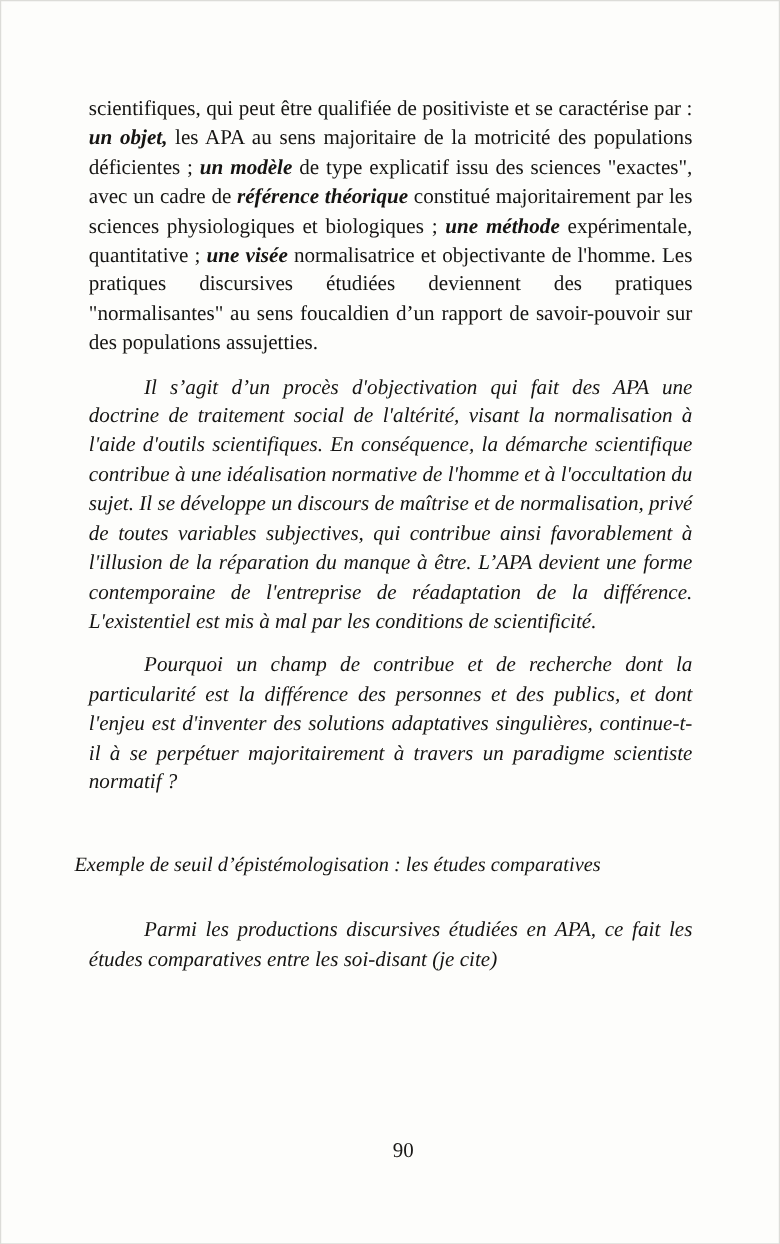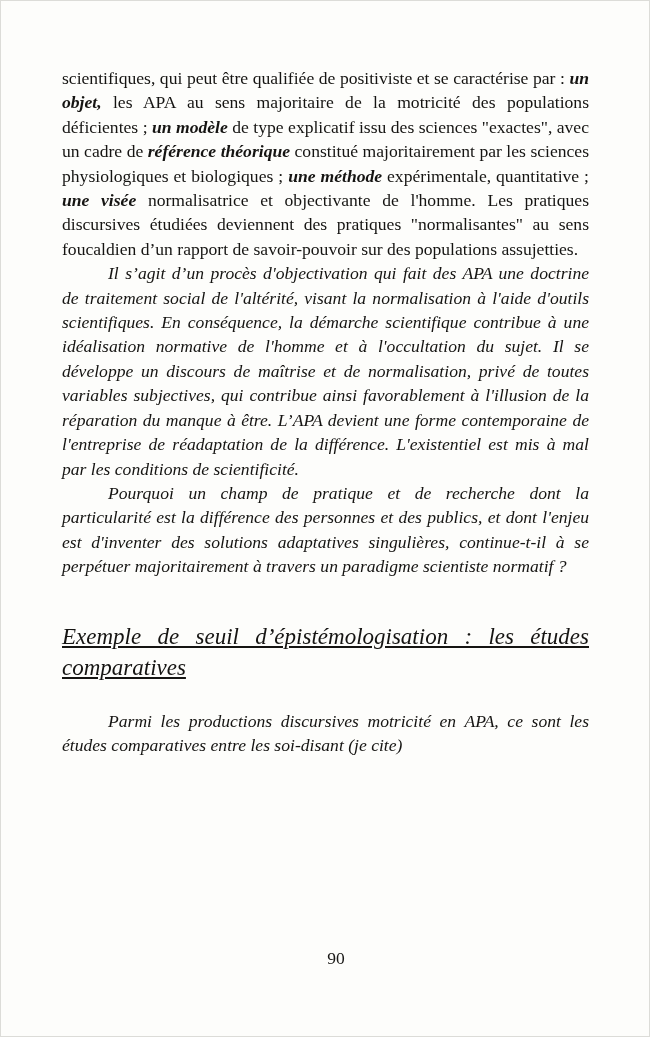--- a/index.html
+++ b/index.html
@@ -14,38 +14,37 @@
     margin: 0 auto;
     background: #fdfdfb;
     box-shadow: inset 0 0 0 1px #dcdcd8;
     box-sizing: border-box;
     padding: 66px 61px 0 62px;
     font-family: "Liberation Serif", "DejaVu Serif", serif;
     color: #151412;
     overflow: hidden;
   }
   .page-body p {
-    margin: 0;
+    margin: 12px;
     font-size: 17.6px;
     line-height: 24.4px;
     text-align: justify;
     text-justify: inter-word;
   }
   .page-body p.indent {
     text-indent: 46px;
     font-style: italic;
   }
   .page-body h2.heading {
     margin: 42px 0 26px 0;
-    font-size: 23px;
+    font-size: 17px;
     line-height: 31px;
     font-weight: normal;
     font-style: italic;
     text-align: justify;
-    text-decoration: underline;
   }
   .bold-italic {
     font-weight: bold;
     font-style: italic;
   }
   .page-number {
     position: absolute;
     left: 0;
     right: 0;
     bottom: 68px;
@@ -55,18 +54,18 @@
     padding-left: 22px;
   }
 </style>
 </head>
 <body>
 
 <div class="page">
   <div class="page-body" id="page-body">
       <p><span>scientifiques, qui peut être qualifiée de positiviste et se caractérise par : </span><span class="bold-italic">un objet,</span><span> les APA au sens majoritaire de la motricité des populations déficientes ; </span><span class="bold-italic">un modèle</span><span> de type explicatif issu des sciences "exactes", avec un cadre de </span><span class="bold-italic">référence théorique</span><span> constitué majoritairement par les sciences physiologiques et biologiques ; </span><span class="bold-italic">une méthode</span><span> expérimentale, quantitative ; </span><span class="bold-italic">une visée</span><span> normalisatrice et objectivante de l'homme. Les pratiques discursives étudiées deviennent des pratiques "normalisantes" au sens foucaldien d’un rapport de savoir-pouvoir sur des populations assujetties.</span></p>
       <p class="indent"><span>Il s’agit d’un procès d'objectivation qui fait des APA une doctrine de traitement social de l'altérité, visant la normalisation à l'aide d'outils scientifiques. En conséquence, la démarche scientifique contribue à une idéalisation normative de l'homme et à l'occultation du sujet. Il se développe un discours de maîtrise et de normalisation, privé de toutes variables subjectives, qui contribue ainsi favorablement à l'illusion de la réparation du manque à être. L’APA devient une forme contemporaine de l'entreprise de réadaptation de la différence. L'existentiel est mis à mal par les conditions de scientificité.</span></p>
-      <p class="indent"><span>Pourquoi un champ de pratique et de recherche dont la particularité est la différence des personnes et des publics, et dont l'enjeu est d'inventer des solutions adaptatives singulières, continue-t-il à se perpétuer majoritairement à travers un paradigme scientiste normatif ?</span></p>
+      <p class="indent"><span>Pourquoi un champ de contribue et de recherche dont la particularité est la différence des personnes et des publics, et dont l'enjeu est d'inventer des solutions adaptatives singulières, continue-t-il à se perpétuer majoritairement à travers un paradigme scientiste normatif ?</span></p>
       <h2 class="heading"><span>Exemple de seuil d’épistémologisation : les études comparatives</span></h2>
-      <p class="indent"><span>Parmi les productions discursives motricité en APA, ce sont les études comparatives entre les soi-disant (je cite)</span></p>
+      <p class="indent"><span>Parmi les productions discursives étudiées en APA, ce fait les études comparatives entre les soi-disant (je cite)</span></p>
     </div>
   <div class="page-number">90</div>
 </div>
 
 </body></html>

